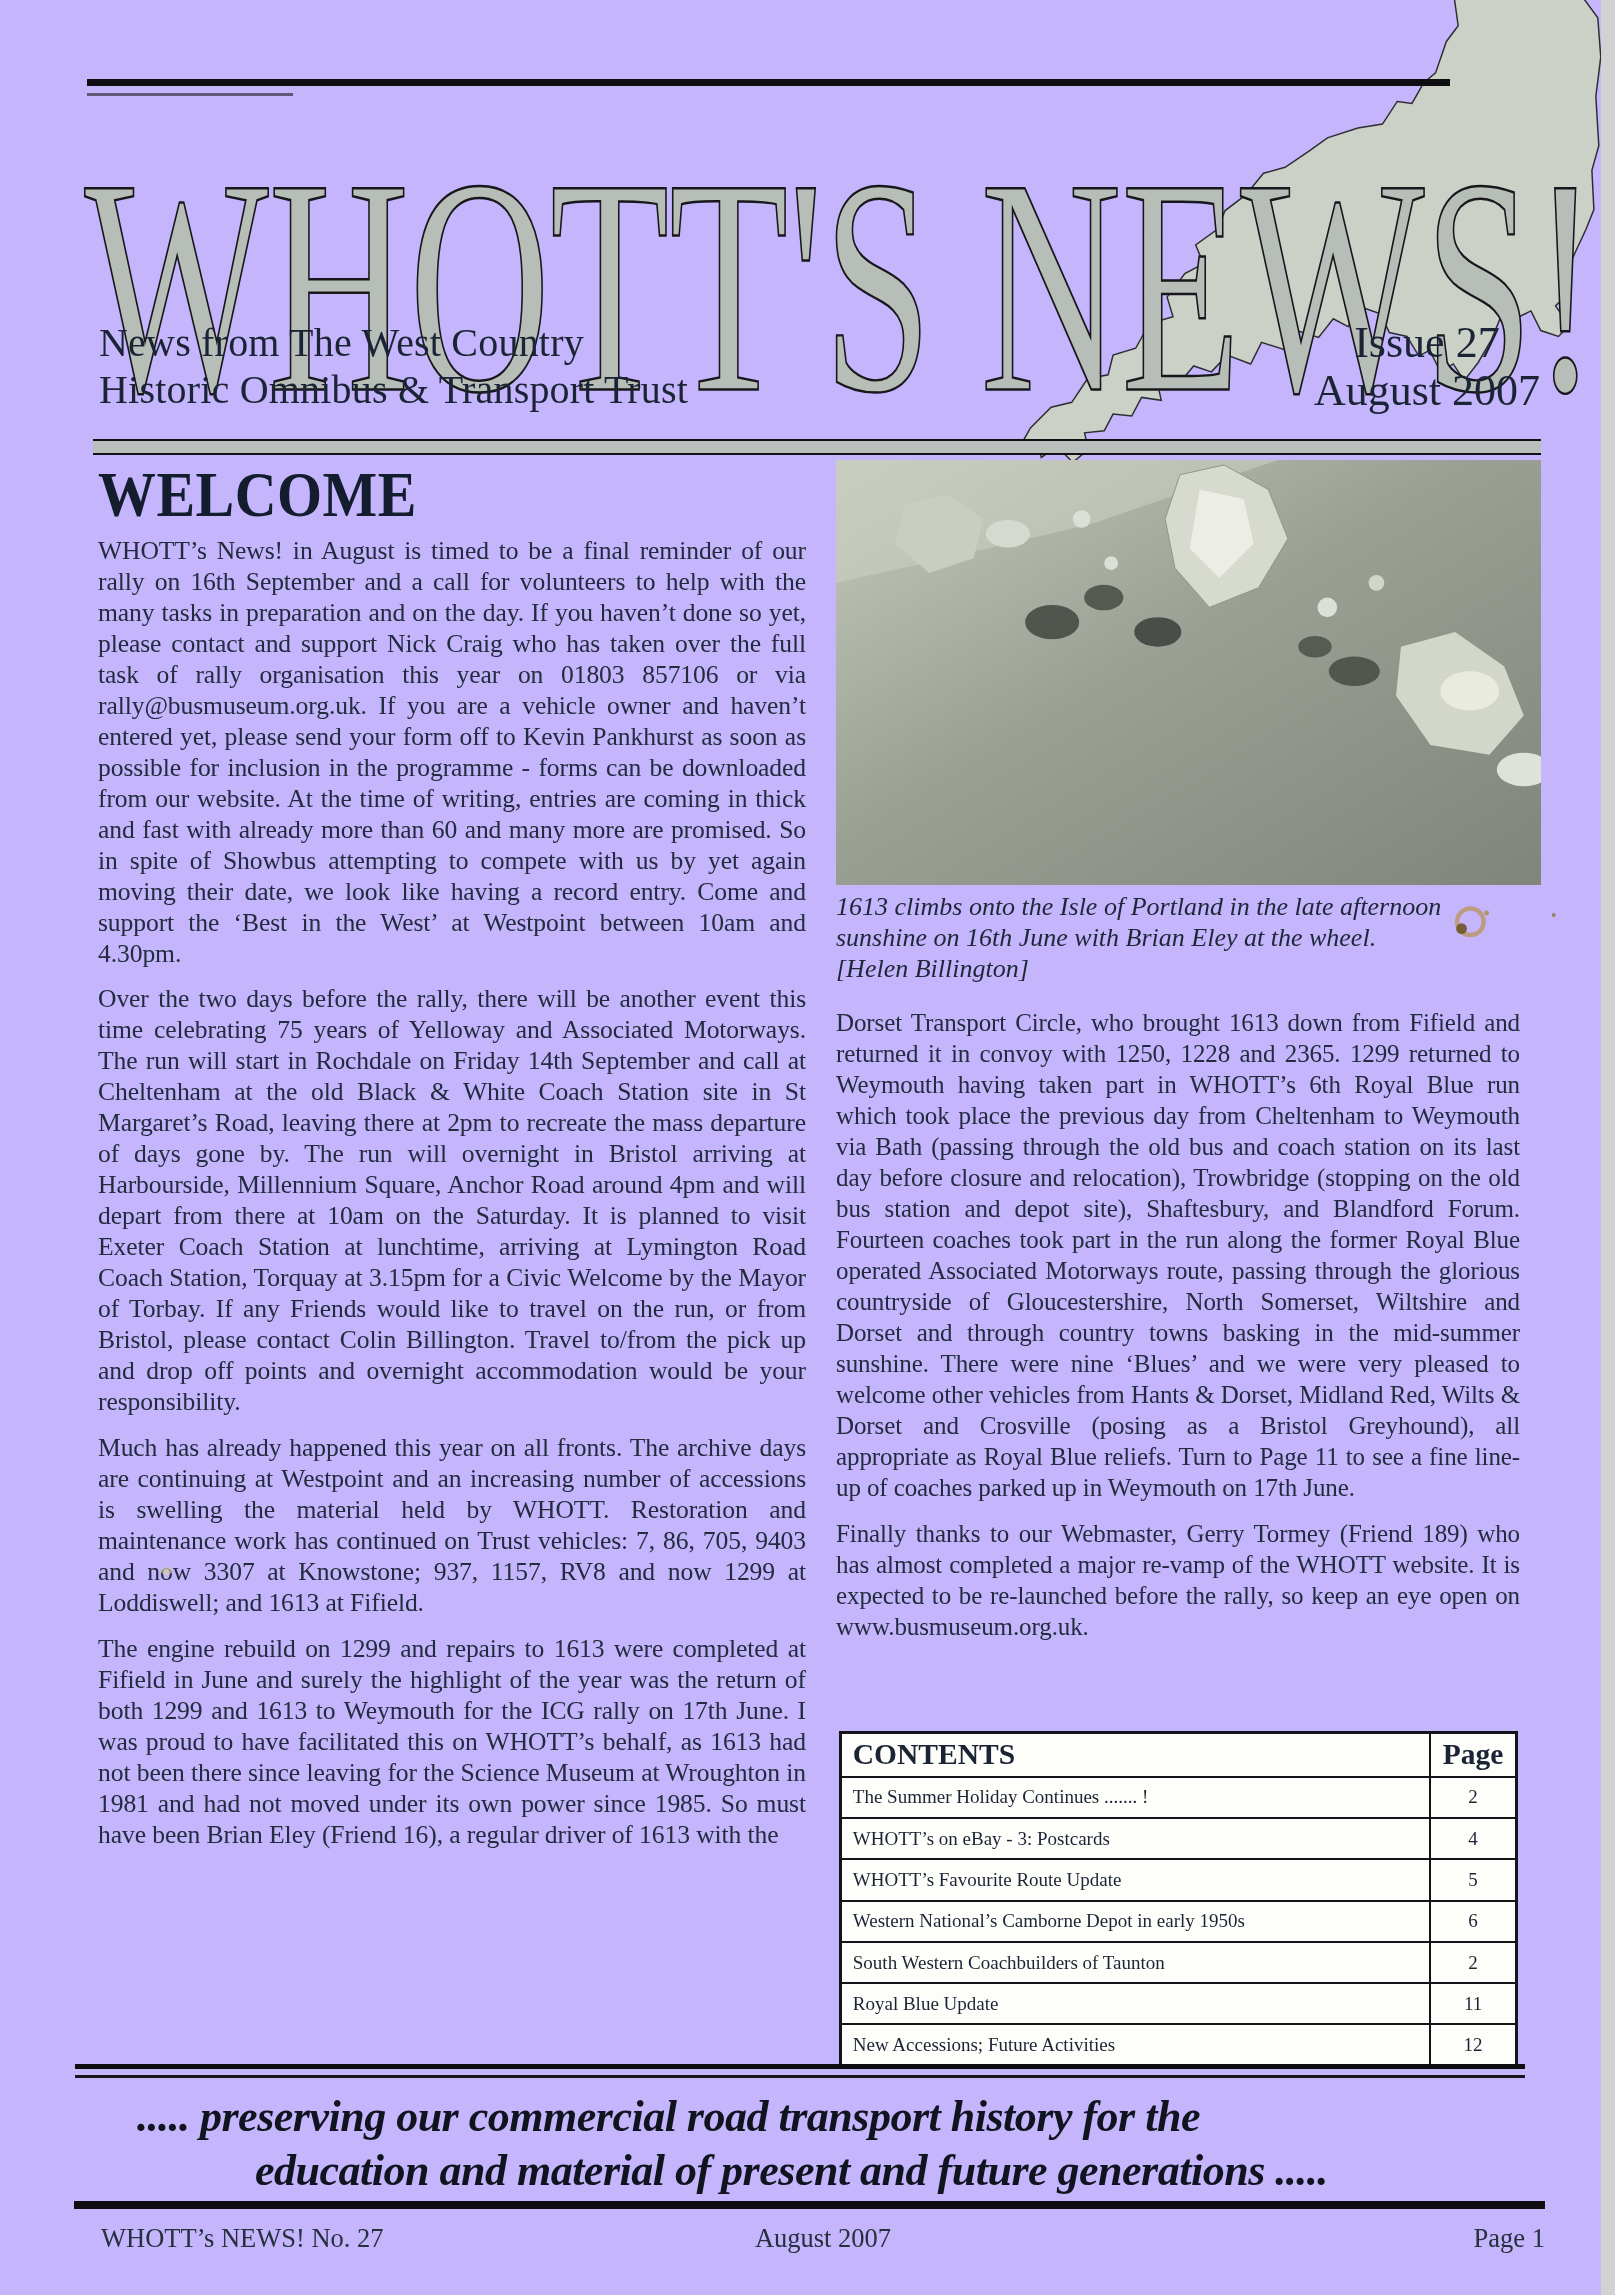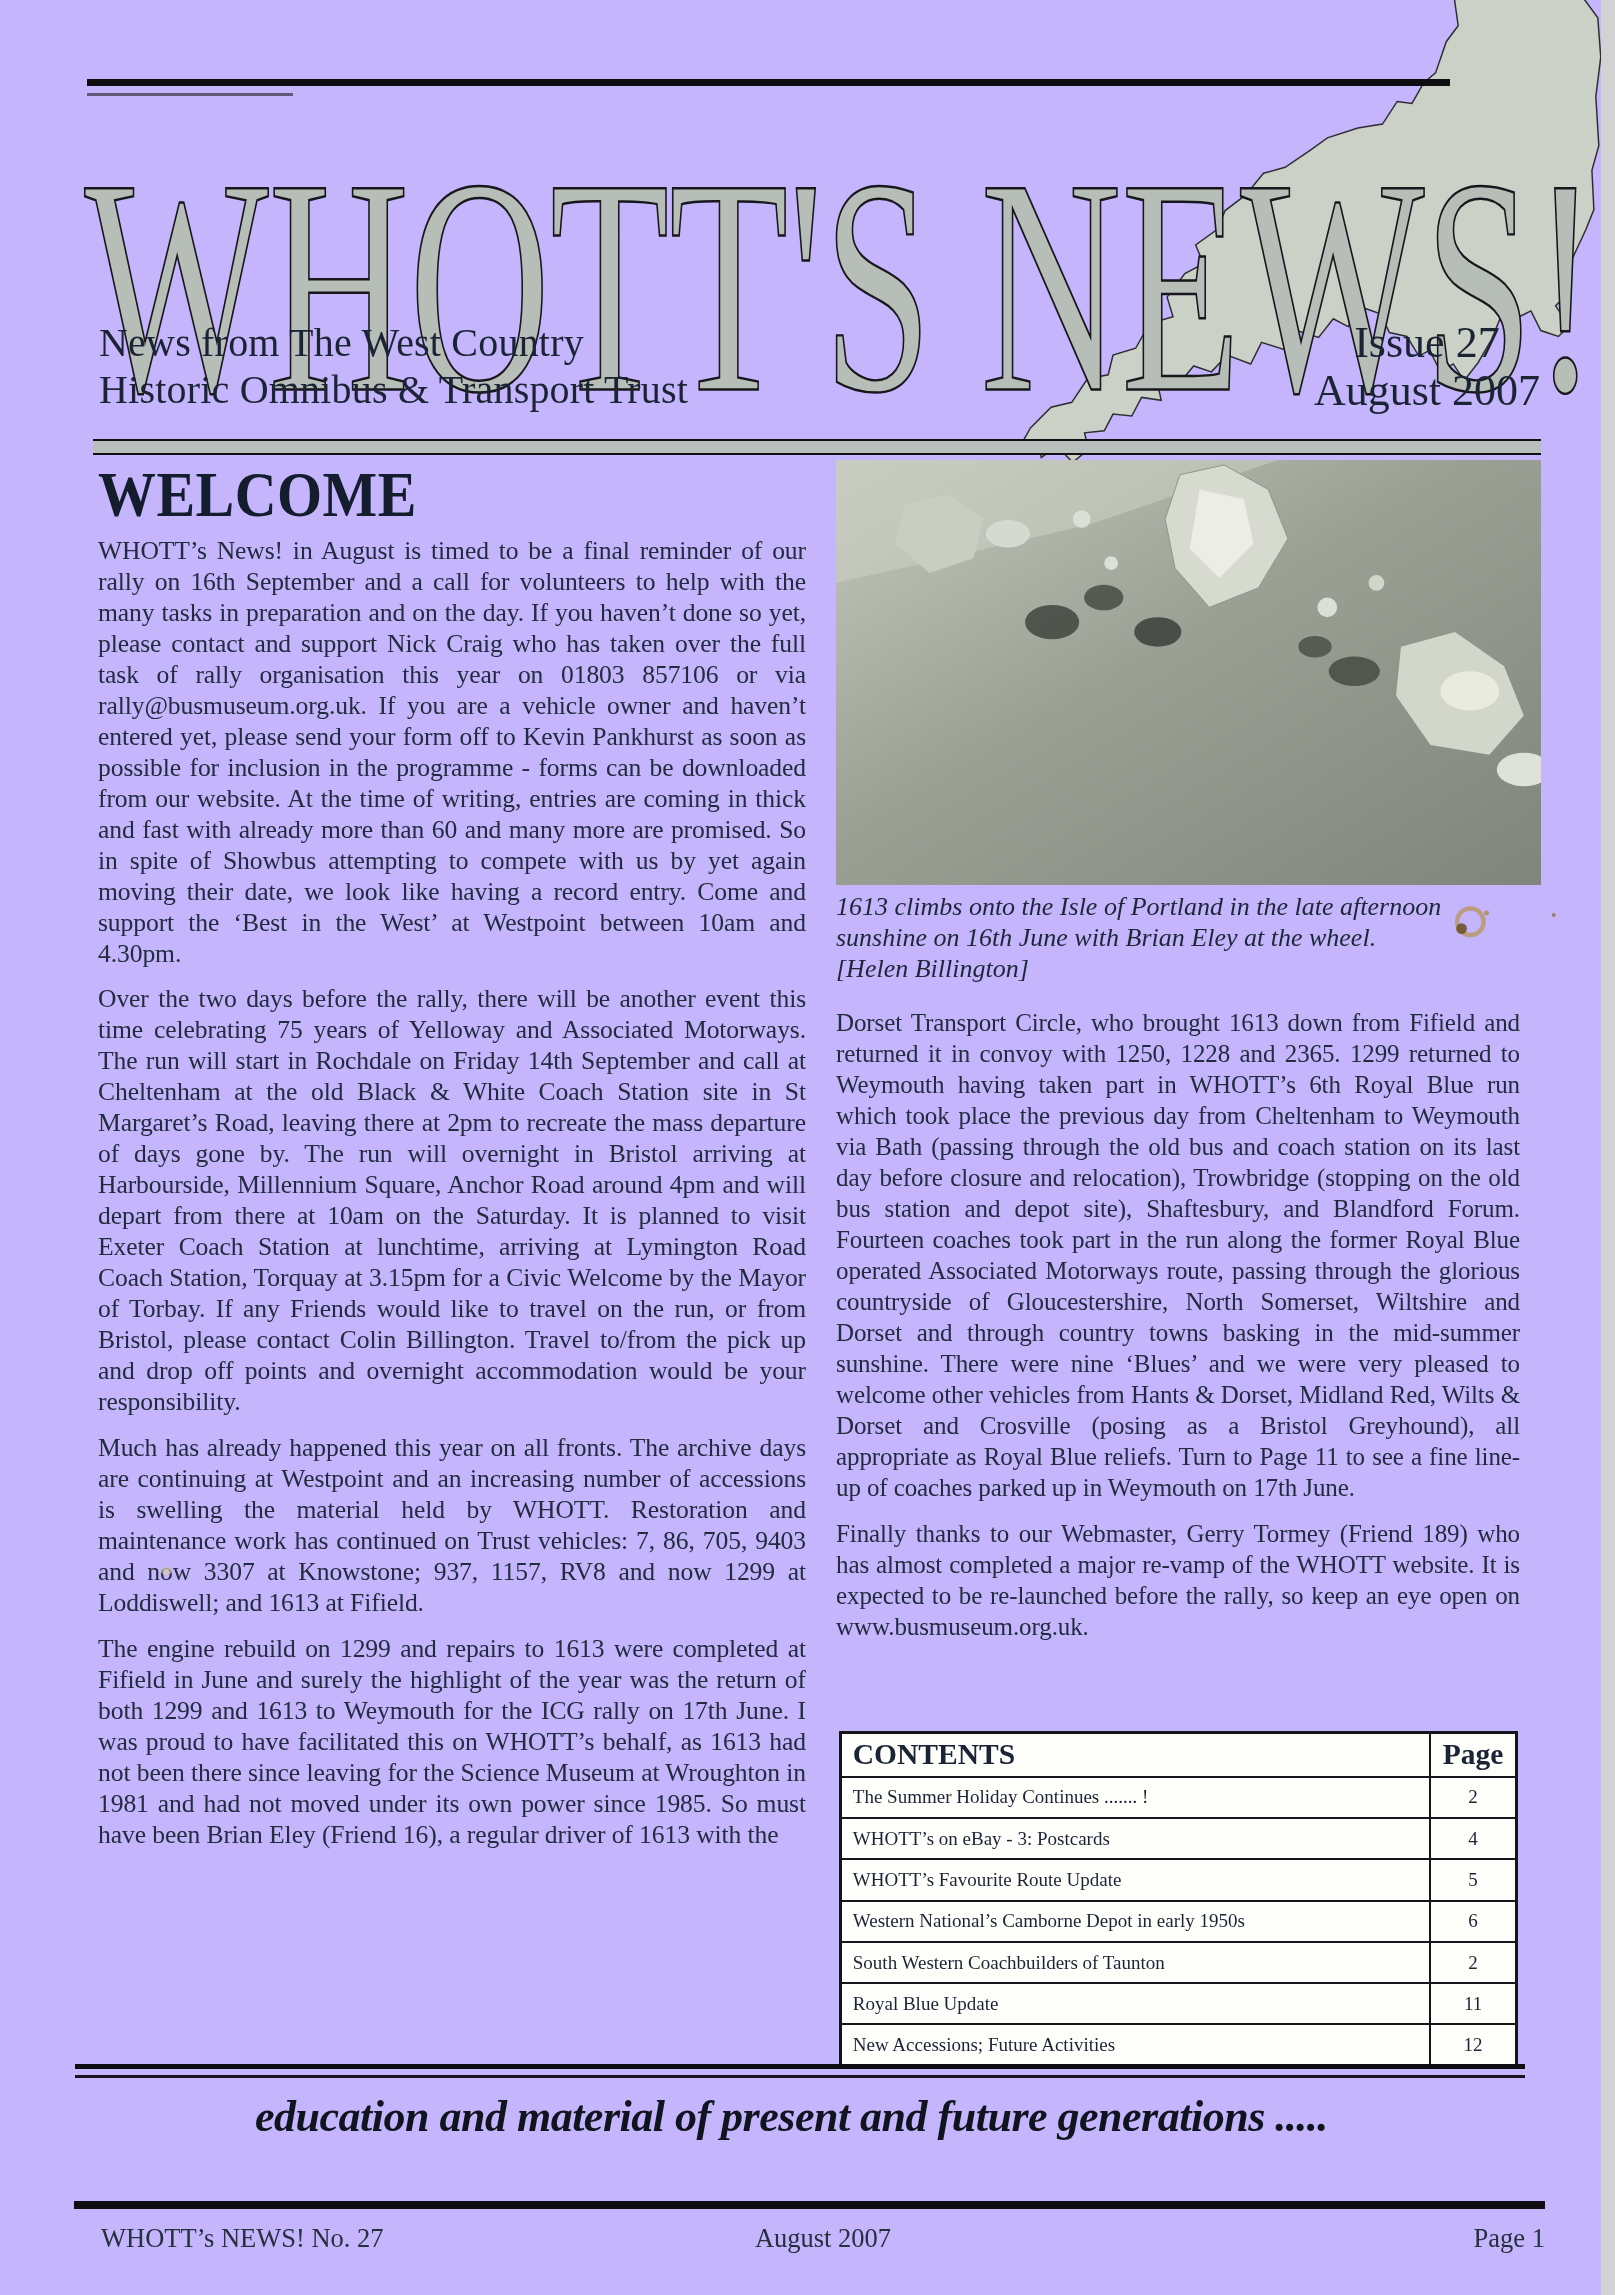--- a/index.html
+++ b/index.html
@@ -322,20 +322,21 @@
         <tr>
           <td>New Accessions; Future Activities</td>
           <td class="page-col">12</td>
         </tr>
       </tbody>
   </table>
 
   <div class="foot-rule-a1"></div>
   <div class="foot-rule-a2"></div>
   <div class="motto">
+    <div class="l1">..... preserving our commercial road transport history for the</div>
     <div class="l2">education and material of present and future generations .....</div>
   </div>
   <div class="foot-rule-b"></div>
   <div class="footer-row">
     <span class="fl">WHOTT’s NEWS!  No. 27</span>
     <span class="fc">August 2007</span>
     <span class="fr">Page 1</span>
   </div>
 
   <div class="page-edge"></div>

